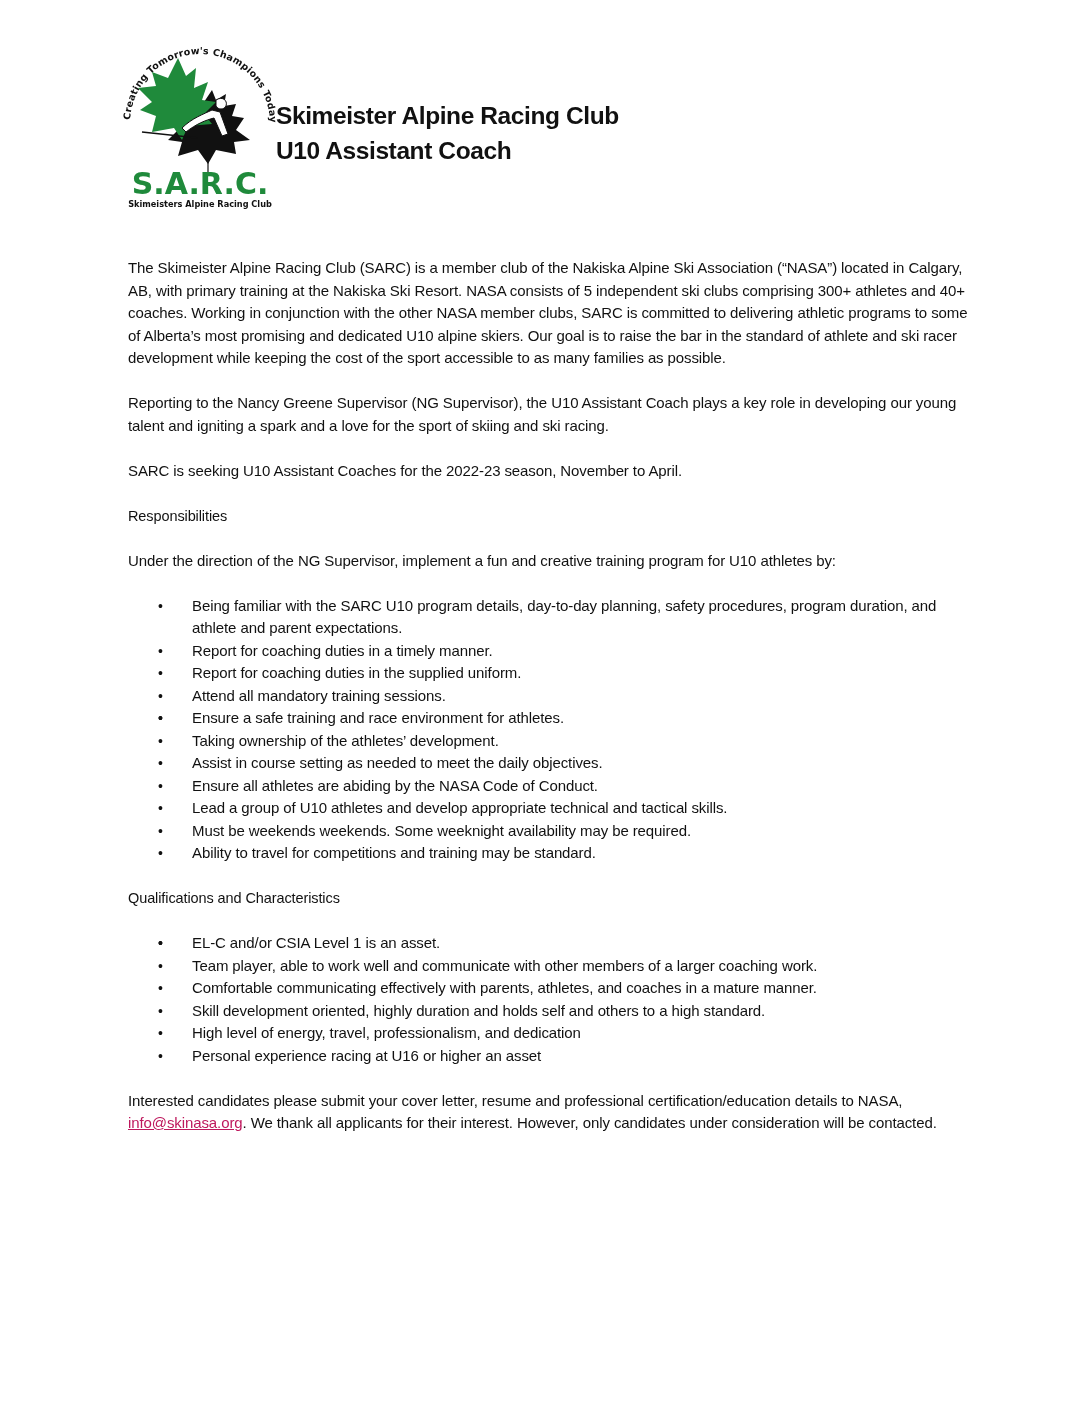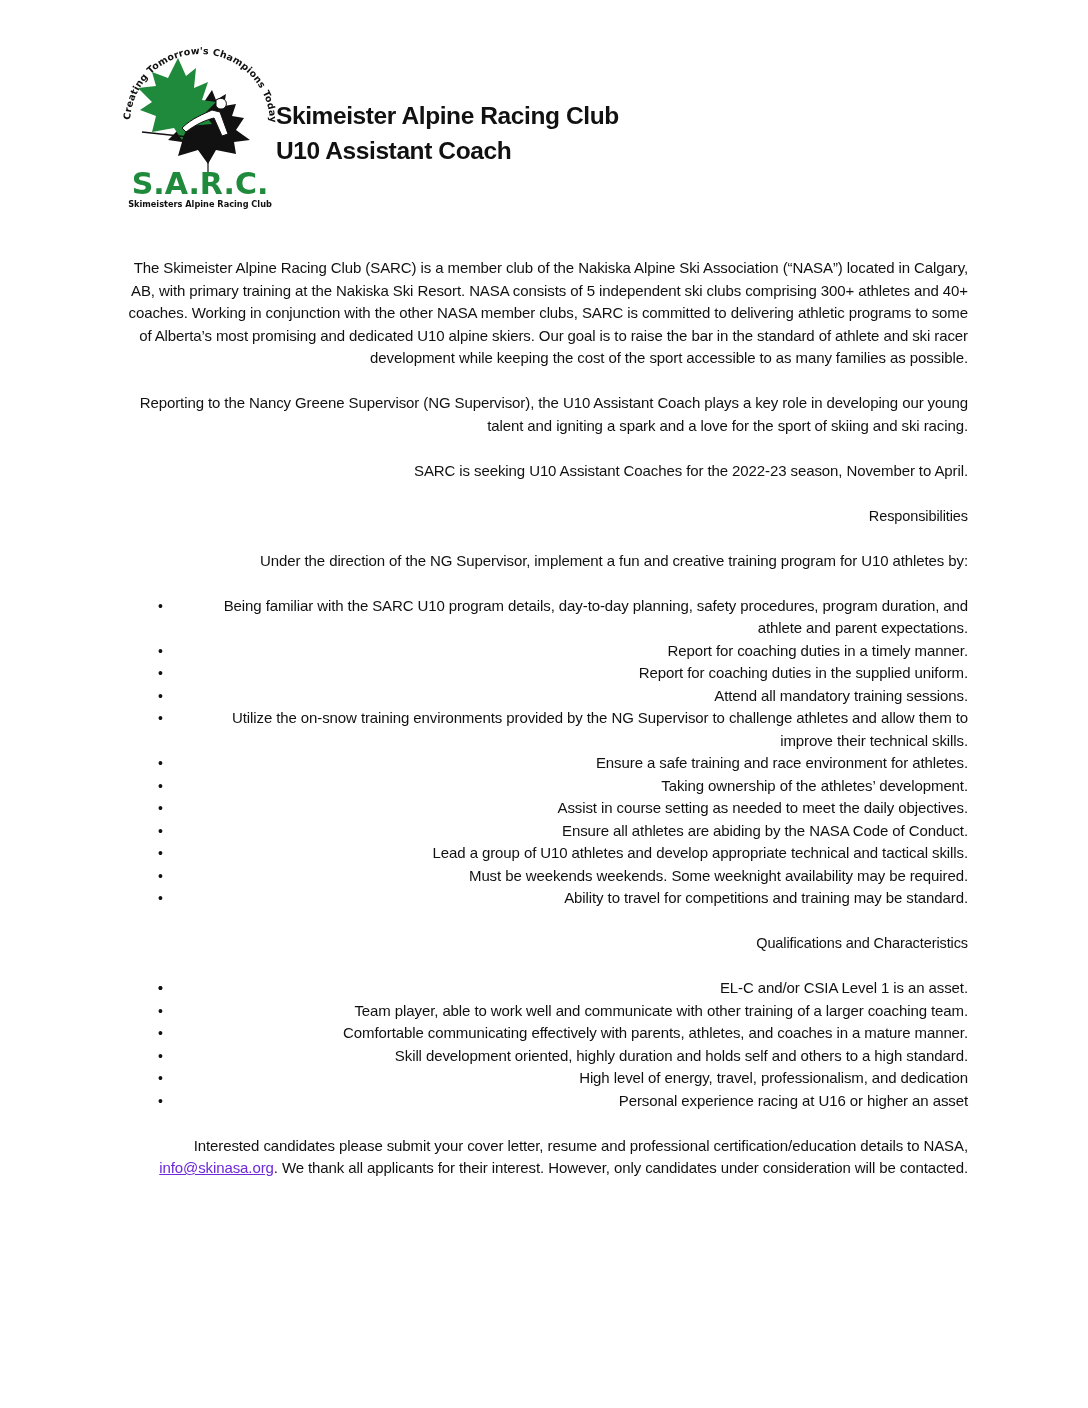--- a/index.html
+++ b/index.html
@@ -6,27 +6,27 @@
     body { width: 1088px; height: 1408px; position: relative; overflow: hidden;
            font-family: "Liberation Sans", "DejaVu Sans", sans-serif; color: #111; }
     .page { position: absolute; left: 0; top: 0; width: 1088px; height: 1408px; }
 
     .logo { position: absolute; left: 112px; top: 44px; width: 176px; height: 170px; }
     .logo svg { width: 176px; height: 170px; display: block; }
 
     .title-block { position: absolute; left: 276px; top: 98px; }
     .title-line { font-size: 24.5px; font-weight: bold; line-height: 35px; letter-spacing: -0.4px; color: #111; }
 
-    .body { position: absolute; left: 128px; top: 257px; width: 840px; font-size: 15px; line-height: 22.5px; color: #111; letter-spacing: -0.1px; text-align: right; }
+    .body { position: absolute; left: 128px; top: 257px; width: 840px; font-size: 15px; line-height: 22.5px; color: #111; letter-spacing: -0.1px; }
     .para { margin: 0 0 22.5px 0; }
     .section-heading { font-weight: normal; margin: 0 0 22.5px 0; font-size: 14.5px; }
     .bullet-list { list-style: none; margin: 0 0 22.5px 0; padding: 0; }
     .bullet-list li { position: relative; padding-left: 64px; }
     .bullet-list li .dot { position: absolute; left: 30px; top: 0; font-size: 14px; }
-    a.email { color: #6d28d9; text-decoration: underline; }
+    a.email { color: #be185d; text-decoration: underline; }
   </style>
 </head>
 <body>
 
 <div class="page">
 
   <div class="logo">
     <svg viewBox="0 0 176 170">
       <defs>
         <path id="arcPath" d="M 18 80 A 70 70 0 0 1 158 80" fill="none"></path>
@@ -59,36 +59,36 @@
     <p class="para">SARC is seeking U10 Assistant Coaches for the 2022-23 season, November to April.</p>
 
     <p class="section-heading">Responsibilities</p>
     <p class="para">Under the direction of the NG Supervisor, implement a fun and creative training program for U10 athletes by:</p>
 
     <ul class="bullet-list">
         <li><span class="dot">•</span><span>Being familiar with the SARC U10 program details, day-to-day planning, safety procedures, program duration, and athlete and parent expectations.</span></li>
         <li><span class="dot">•</span><span>Report for coaching duties in a timely manner.</span></li>
         <li><span class="dot">•</span><span>Report for coaching duties in the supplied uniform.</span></li>
         <li><span class="dot">•</span><span>Attend all mandatory training sessions.</span></li>
-        <li><span class="dot">•</span><span>Utilize the on-snow training environments provided by the NG Supervisor to challenge athletes and allow them to improve their technical skills.</span></li>
+        <li><span class="dot">•</span></li>
         <li><span class="dot">•</span><span>Ensure a safe training and race environment for athletes.</span></li>
         <li><span class="dot">•</span><span>Taking ownership of the athletes’ development.</span></li>
         <li><span class="dot">•</span><span>Assist in course setting as needed to meet the daily objectives.</span></li>
         <li><span class="dot">•</span><span>Ensure all athletes are abiding by the NASA Code of Conduct.</span></li>
         <li><span class="dot">•</span><span>Lead a group of U10 athletes and develop appropriate technical and tactical skills.</span></li>
         <li><span class="dot">•</span><span>Must be weekends weekends. Some weeknight availability may be required.</span></li>
         <li><span class="dot">•</span><span>Ability to travel for competitions and training may be standard.</span></li>
       </ul>
 
     <p class="section-heading">Qualifications and Characteristics</p>
 
     <ul class="bullet-list">
         <li><span class="dot">•</span></li>
         <li><span class="dot">•</span><span>EL-C and/or CSIA Level 1 is an asset.</span></li>
-        <li><span class="dot">•</span><span>Team player, able to work well and communicate with other training of a larger coaching team.</span></li>
+        <li><span class="dot">•</span><span>Team player, able to work well and communicate with other members of a larger coaching work.</span></li>
         <li><span class="dot">•</span><span>Comfortable communicating effectively with parents, athletes, and coaches in a mature manner.</span></li>
         <li><span class="dot">•</span><span>Skill development oriented, highly duration and holds self and others to a high standard.</span></li>
         <li><span class="dot">•</span><span>High level of energy, travel, professionalism, and dedication</span></li>
         <li><span class="dot">•</span><span>Personal experience racing at U16 or higher an asset</span></li>
       </ul>
 
     <p class="para">
       <span>Interested candidates please submit your cover letter, resume and professional certification/education details to NASA, </span><a class="email" href="mailto:info@skinasa.org">info@skinasa.org</a><span>.  We thank all applicants for their interest.  However, only candidates under consideration will be contacted.</span>
     </p>
   </div>

